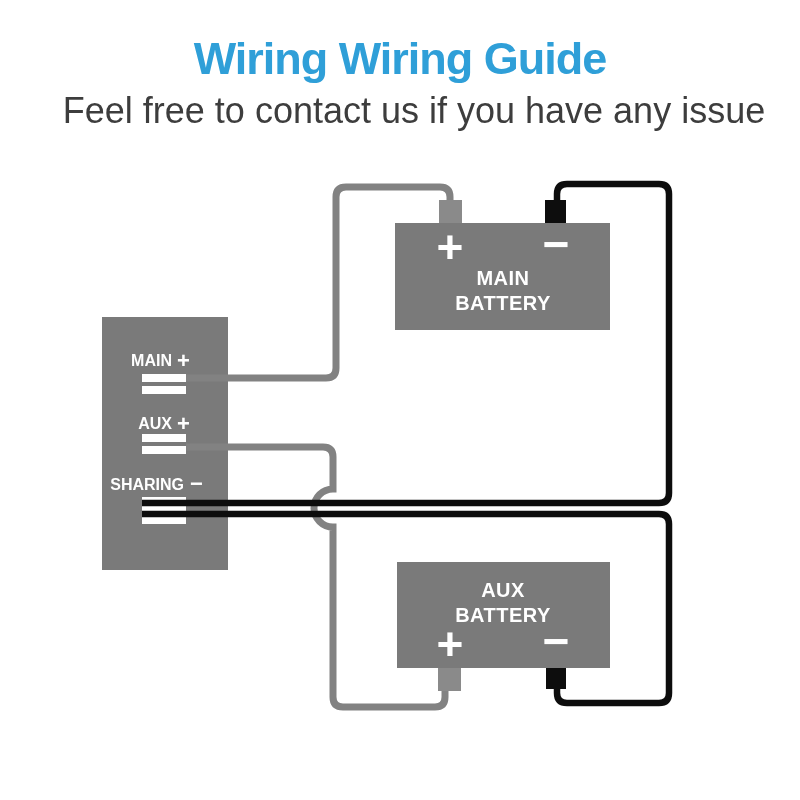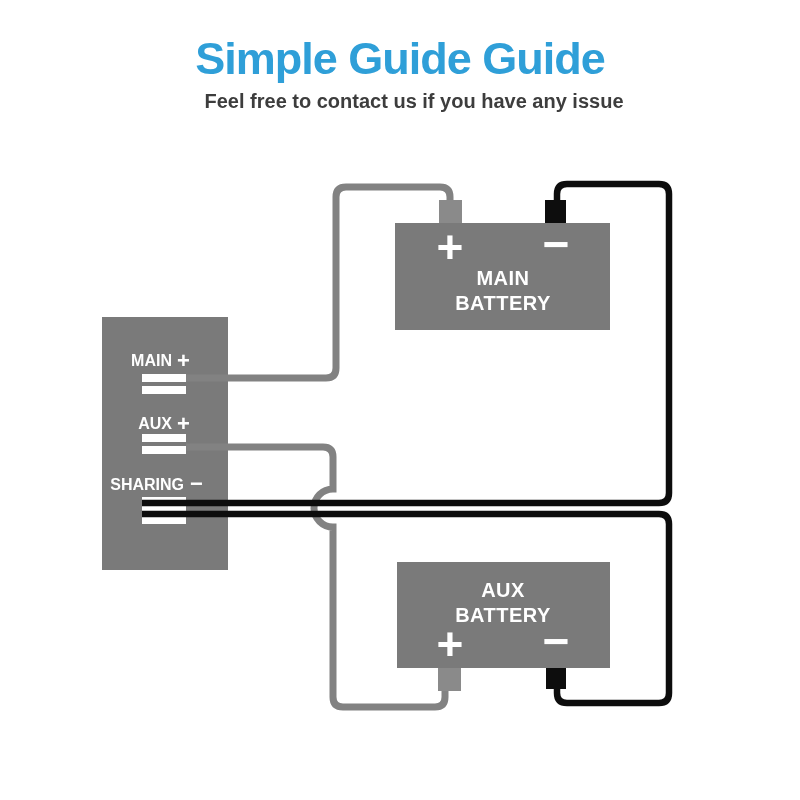--- a/index.html
+++ b/index.html
@@ -9,42 +9,42 @@
     font-family: "Liberation Sans", sans-serif;
   }
   .header { position: absolute; top: 0; left: 0; width: 800px; text-align: center; }
   .title {
     margin-top: 34px;
     font-size: 45px; font-weight: bold; letter-spacing: -1px;
     color: #2f9fd8; line-height: 1.1;
   }
   .subtitle {
     margin-top: 6px;
-    font-size: 20px; font-weight: 700;
+    font-size: 36px; font-weight: 400;
     color: #3d3d3d;
     padding-left: 28px;
   }
   svg.diagram { position: absolute; left: 0; top: 0; }
   .wire-gray  { stroke: #828282; stroke-width: 7; fill: none; }
   .wire-black { stroke: #0d0d0d; stroke-width: 6.5; fill: none; }
   .comp       { fill: #7a7a7a; }
   .post-gray  { fill: #8a8a8a; }
   .post-black { fill: #0d0d0d; }
   .bar        { fill: #ffffff; }
   svg text { fill: #ffffff; font-family: "Liberation Sans", sans-serif; font-weight: bold; }
   .tlabel { font-size: 16px; }
   .tsym   { font-size: 22px; }
   .bname  { font-size: 20px; letter-spacing: 0.5px; text-anchor: middle; }
   .bsym   { font-size: 46px; text-anchor: middle; }
 </style>
 </head>
 <body>
 
 <div class="header">
-  <div class="title">Simple Guide Guide</div>
+  <div class="title">Wiring Wiring Guide</div>
   <div class="subtitle">Feel free to contact us if you have any issue</div>
 </div>
 
 <svg class="diagram" width="800" height="800" viewBox="0 0 800 800">
 
   <g>
     <rect class="comp" x="102" y="317" width="126" height="253"></rect>
 
     <rect class="bar" x="142" y="374" width="44" height="8"></rect>
     <rect class="bar" x="142" y="386" width="44" height="8"></rect>

